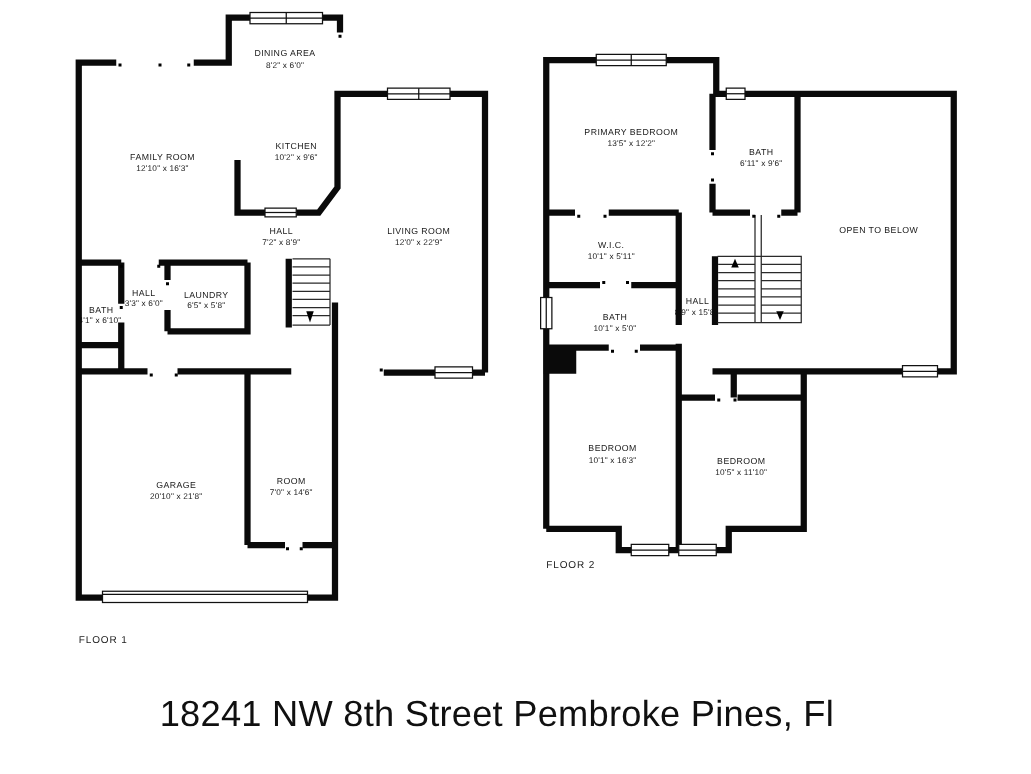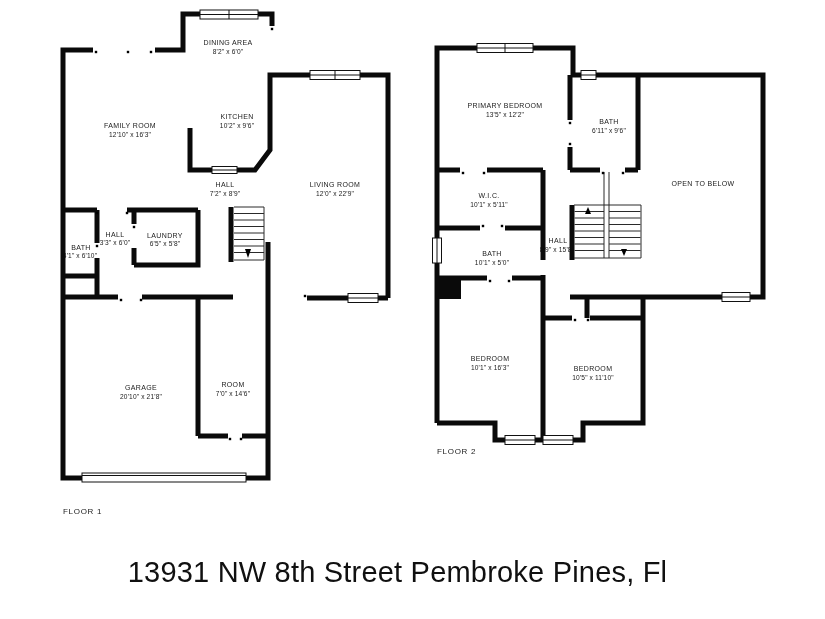--- a/index.html
+++ b/index.html
@@ -178,13 +178,13 @@
       <rect class="tick" x="601.8" y="171.8" width="2.4" height="2.4"></rect>
       <rect class="tick" x="621.8" y="171.8" width="2.4" height="2.4"></rect>
       <rect class="tick" x="573.8" y="318.8" width="2.4" height="2.4"></rect>
       <rect class="tick" x="586.8" y="318.8" width="2.4" height="2.4"></rect>
     </g>
 
     <text class="floor-label" x="437" y="454">FLOOR 2</text>
   </g>
 </svg>
 
-<div class="address">13931 NW 8th Street Pembroke Pines, Fl</div>
+<div class="address">18241 NW 8th Street Pembroke Pines, Fl</div>
 
 </body></html>

